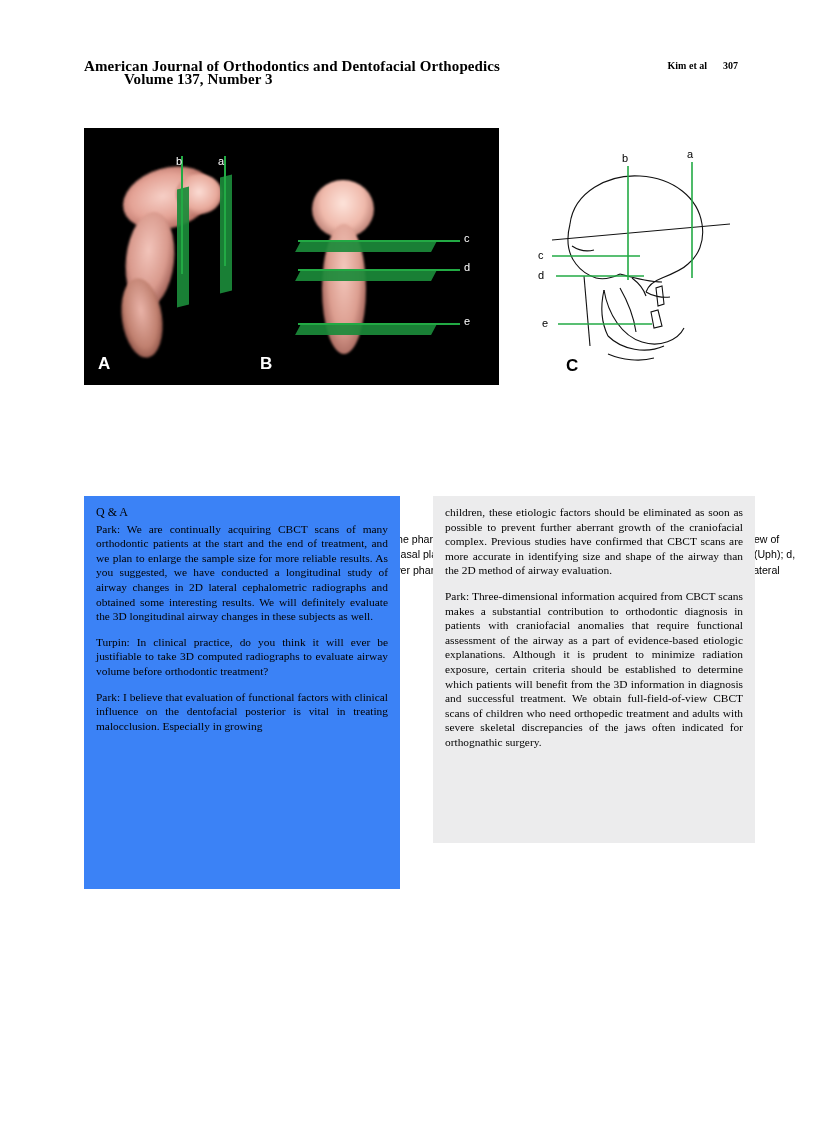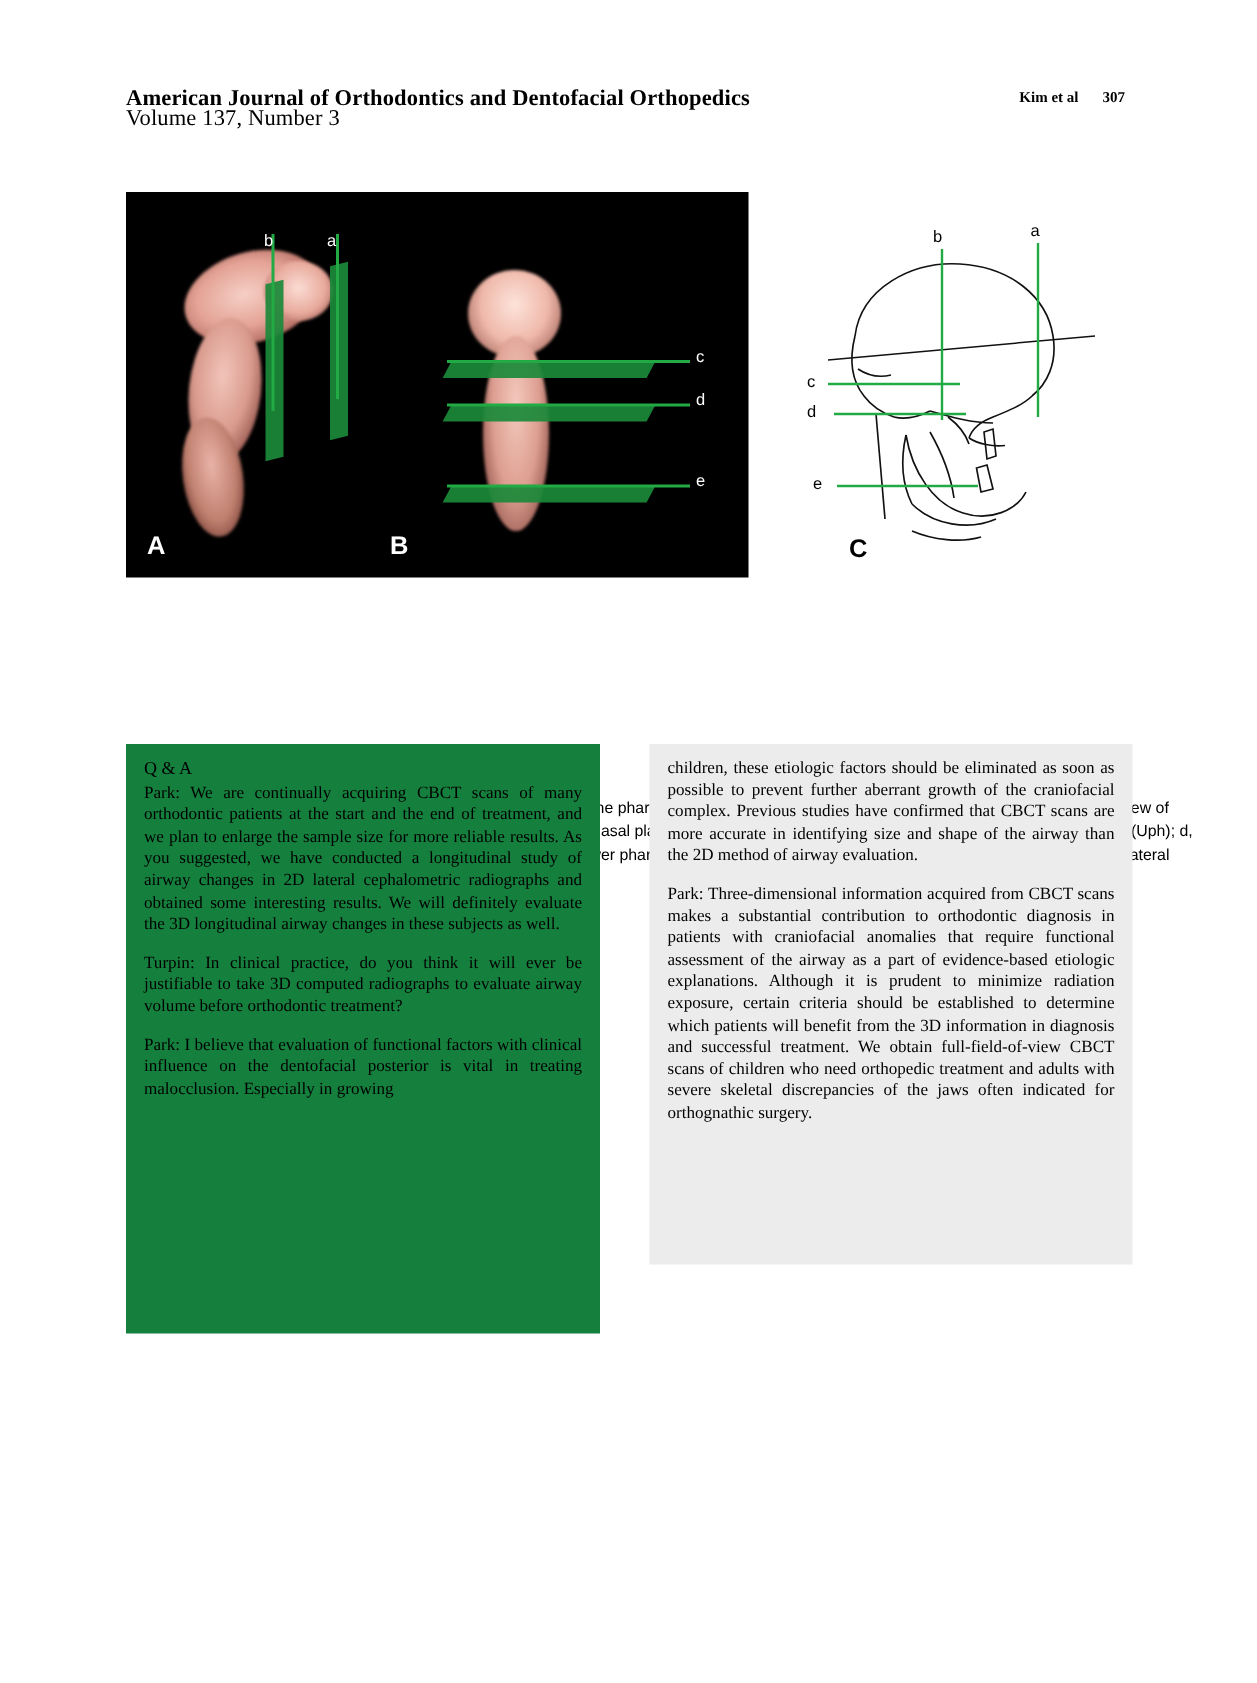--- a/index.html
+++ b/index.html
@@ -33,24 +33,24 @@
   .runhead-left {
     position: absolute;
     left: 0;
     top: 0;
     font-family: "Liberation Serif", serif;
     font-size: 15px;
     line-height: 13px;
     letter-spacing: 0.1px;
   }
   .runhead-left .journal { display: block; font-weight: 700; }
-  .runhead-left .volume { display: block; font-weight: 400; }
+  .runhead-left .volume { display: block; font-weight: 700; margin-left: 40px; }
   .runhead-right {
     position: absolute;
-    right: 4px;
+    right: 16px;
     top: 0;
     font-size: 10px;
     font-weight: 700;
     white-space: nowrap;
   }
   .runhead-right .authors { margin-right: 16px; }
 
   
   .figure-block {
     position: absolute;
@@ -139,21 +139,21 @@
   }
   .fig-caption b { font-weight: 700; }
 
   
   .qa-left {
     position: absolute;
     left: 84px;
     top: 496px;
     width: 316px;
     height: 393px;
-    background: #15803d;
+    background: #3b82f6;
   }
   .qa-right {
     position: absolute;
     left: 433px;
     top: 496px;
     width: 322px;
     height: 347px;
     background: #ececed;
   }
   .qa-inner {

